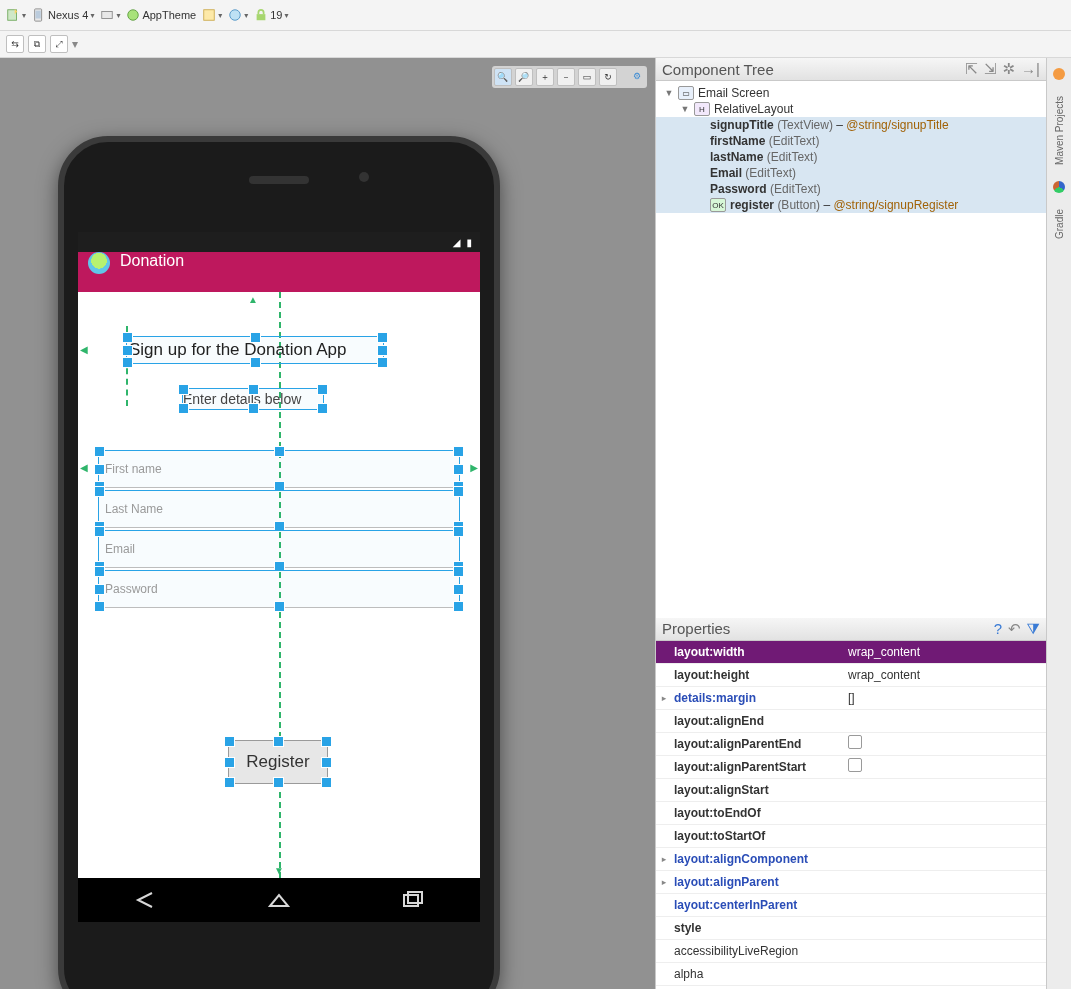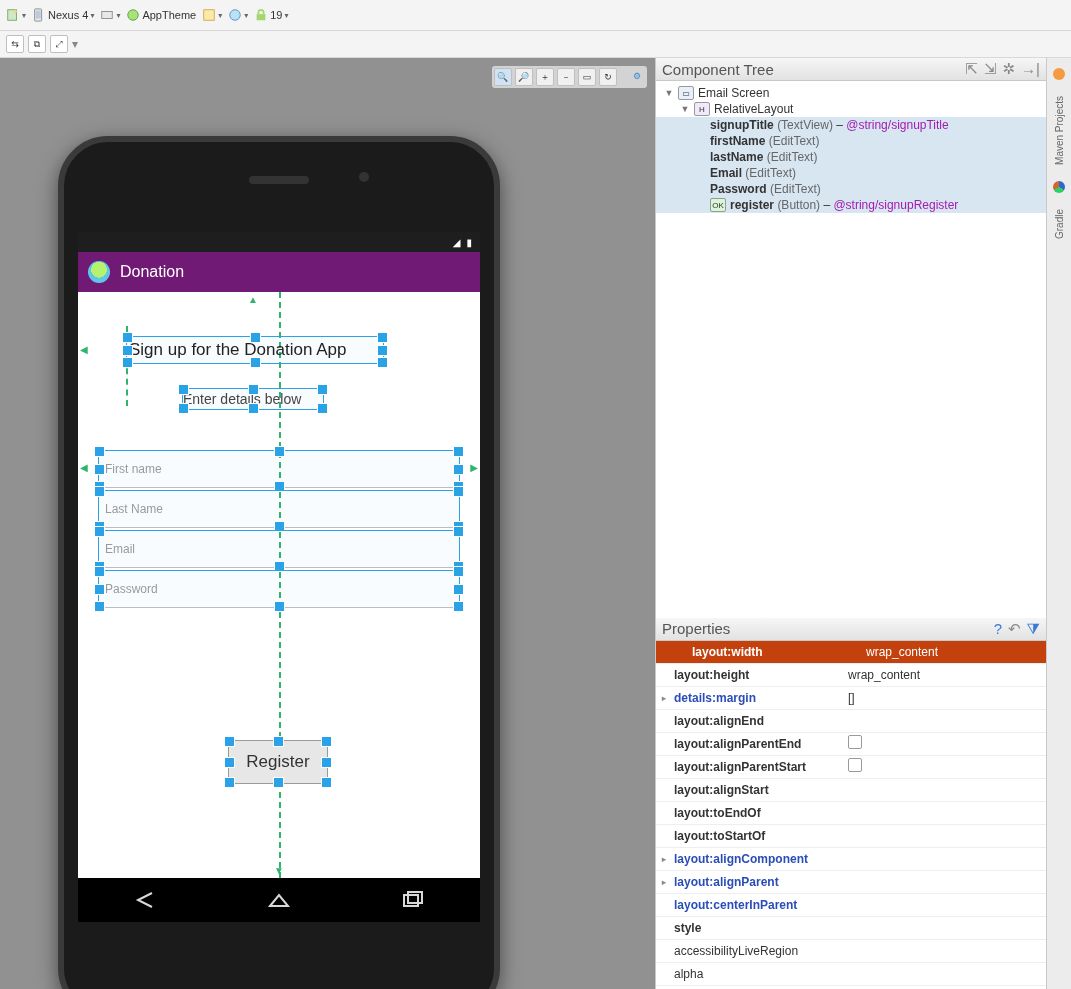--- a/index.html
+++ b/index.html
@@ -15,21 +15,21 @@
 .main-split{flex:1;display:flex;min-height:0;}
 .canvas-area{flex:1;background:#919191;position:relative;overflow:hidden;}
 .canvas-toolbar{position:absolute;top:8px;right:8px;display:flex;gap:3px;background:rgba(255,255,255,.6);padding:2px;border-radius:3px;}
 .canvas-toolbar .small-btn{background:#f0f0f0;}
 
 .phone{position:absolute;left:58px;top:78px;width:430px;height:870px;background:#1b1b1b;border-radius:50px;border:6px solid #3a3a3a;box-shadow:0 6px 20px rgba(0,0,0,.5);}
 .speaker{position:absolute;top:34px;left:50%;transform:translateX(-50%);width:60px;height:8px;background:#333;border-radius:4px;}
 .camera{position:absolute;top:30px;left:calc(50% + 80px);width:10px;height:10px;background:#333;border-radius:50%;}
 .screen{position:absolute;top:90px;left:14px;right:14px;bottom:90px;background:#fff;display:flex;flex-direction:column;}
 .status-bar{height:20px;background:#1e1e1e;display:flex;justify-content:flex-end;align-items:center;gap:6px;padding:0 8px;color:#fff;font-size:10px;}
-.appbar{height:40px;background:#701a75;display:flex;align-items:center;gap:10px;padding:0 10px;color:#fff;}
+.appbar{height:40px;background:#be185d;display:flex;gap:10px;padding:0 10px;color:#fff;}
 .app-icon{width:22px;height:22px;border-radius:50%;background:radial-gradient(circle at 50% 40%,#b7f26f 0 45%,#60c6e8 46% 100%);}
 .app-title{font-size:16px;}
 .app-body{flex:1;position:relative;background:#fff;}
 .guide-v{position:absolute;top:0;bottom:0;border-left:2px dashed #2fb56b;}
 .sel{position:absolute;border:1px solid #29a3e6;background:rgba(41,163,230,0.03);}
 .handle{position:absolute;width:9px;height:9px;background:#29a3e6;border:1px solid #fff;}
 .signup-title{position:absolute;left:48px;top:44px;width:252px;height:26px;font-size:17px;color:#222;display:flex;align-items:center;padding:0 2px;}
 .signup-sub{position:absolute;left:104px;top:96px;width:140px;height:20px;font-size:14px;color:#444;display:flex;align-items:center;}
 .ef{position:absolute;left:20px;right:20px;height:36px;border-bottom:1px solid #bdbdbd;font-size:12px;color:#9a9a9a;display:flex;align-items:center;padding:0 6px;}
 .ef1{top:158px;} .ef2{top:198px;} .ef3{top:238px;} .ef4{top:278px;}
@@ -43,29 +43,29 @@
 .tree-row{display:flex;align-items:center;gap:4px;padding:1px 4px;white-space:nowrap;}
 .tree-row.sel-row{background:#d8e6f2;}
 .ind{display:inline-block;}
 .tw{width:10px;text-align:center;color:#777;font-size:9px;}
 .tree-icon{width:14px;height:12px;display:inline-flex;align-items:center;justify-content:center;font-size:8px;border:1px solid #999;border-radius:2px;background:#fdf6d8;}
 .tree-icon.dev{background:#e8f0fb;}
 .tree-icon.lay{background:#f2e8fb;}
 .tree-icon.btn{background:#d7f7d7;}
 .tree b{font-weight:bold;}
 .tree .type{color:#666;}
-.tree .res{color:#a21caf;}
+.tree .res{color:#a16207;}
 .tree-gap{flex:1;background:#fff;}
 .props{flex:1;display:flex;flex-direction:column;min-height:0;}
 .props-table{flex:1;overflow:auto;background:#fff;}
 .prow{display:flex;align-items:center;height:22px;border-bottom:1px solid #eee;font-size:12px;}
 .prow .exp{width:16px;text-align:center;color:#888;font-size:9px;}
 .prow .pname{flex:0 0 168px;padding-left:2px;}
 .prow .pval{flex:1;padding-left:6px;color:#333;}
-.prow.hlh{background:#c2410c;color:#fff;padding-left:18px;}
+.prow.hlh{background:#701a75;color:#fff;}
 .prow.hlh .pval{color:#fff;}
 .prow.link .pname{color:#2a4db7;}
 .prow.bold .pname{font-weight:bold;}
 .checkbox{width:12px;height:12px;border:1px solid #9a9a9a;border-radius:2px;background:#fff;display:inline-block;}
 
 .gutter{width:24px;background:#ececec;border-left:1px solid #c9c9c9;display:flex;flex-direction:column;align-items:center;gap:16px;padding-top:10px;font-size:10px;color:#666;}
 .gutter .vlabel{writing-mode:vertical-rl;transform:rotate(180deg);}
 .gutter .dot{width:12px;height:12px;border-radius:50%;}
 
 .arrow{position:absolute;color:#2fb56b;font-size:10px;}

